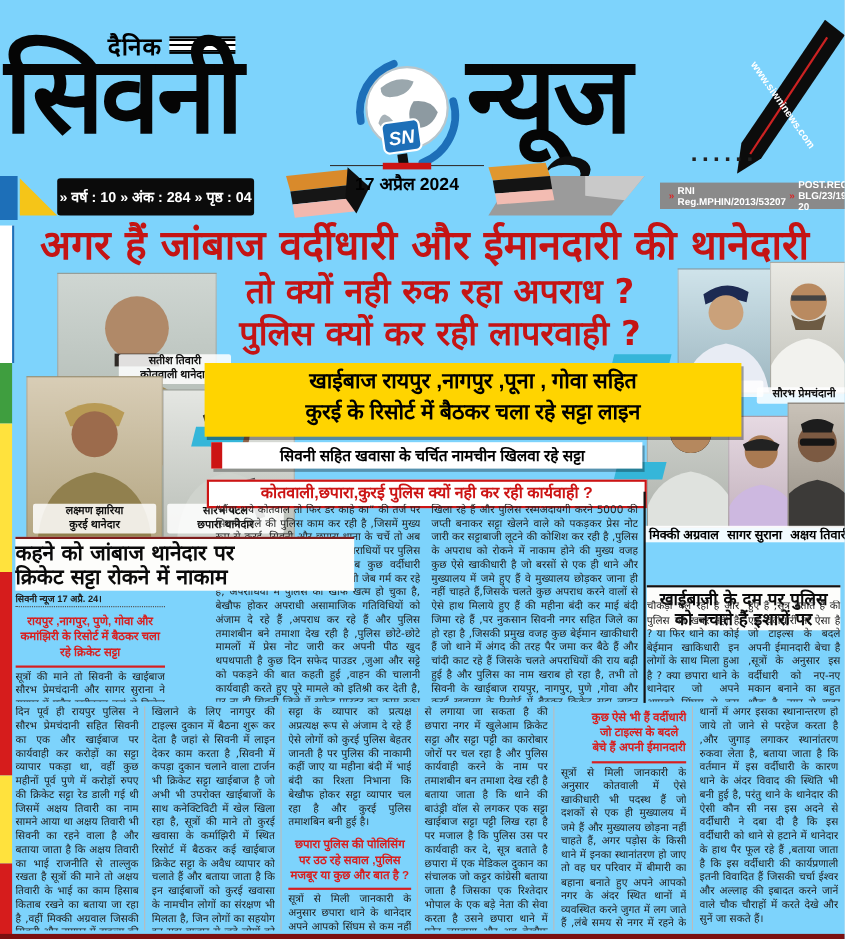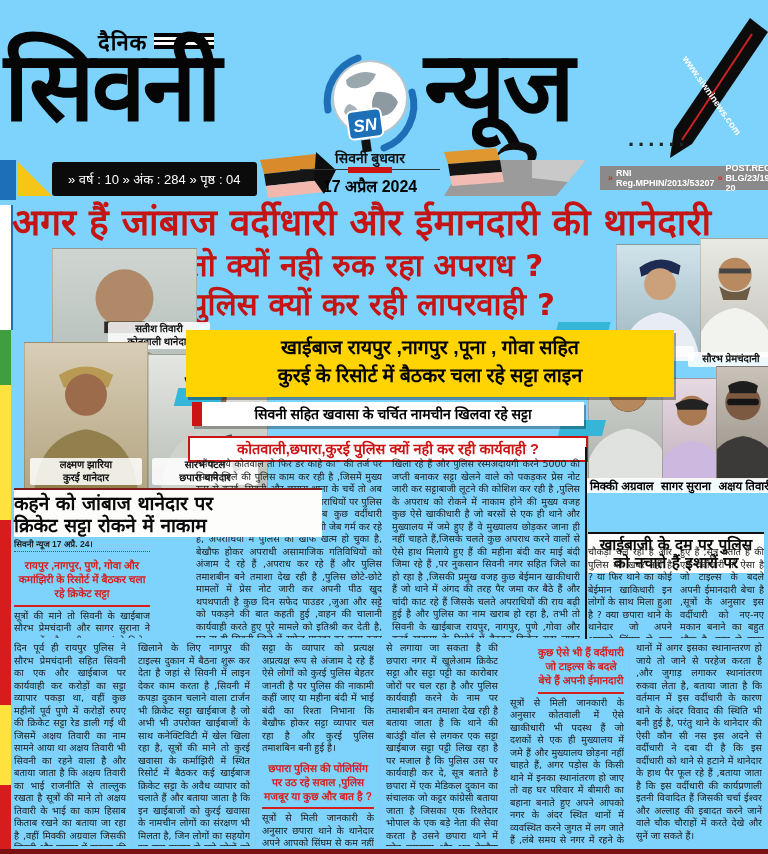--- a/index.html
+++ b/index.html
@@ -9,34 +9,34 @@
 
   
   .dainik{font-weight:bold;font-size:22px;color:#000;letter-spacing:1px;}
   .dainik-lines{width:60px;height:12px;border-top:2px solid #000;border-bottom:2px solid #000;
     background:repeating-linear-gradient(#000 0 2px,#fff 2px 5px);}
   .mast-title{font-weight:bold;color:#050505;font-size:97px;line-height:1;letter-spacing:-3px;
     font-family:"DejaVu Sans","Liberation Sans",sans-serif;}
   .mast-dots{font-size:22px;letter-spacing:4px;color:#222;font-weight:bold;}
 
   
-  .issue-banner{background:#0b0b0b;color:#fff;font-weight:normal;font-size:13px;
-    display:flex;align-items:center;padding:0 16px;height:34px;border-radius:3px;}
+  .issue-banner{background:#0b0b0b;color:#fff;font-weight:bold;font-size:13px;
+    display:flex;align-items:center;padding:0 2px;height:34px;border-radius:3px;}
   .yellow-tri{width:0;height:0;border-bottom:34px solid #f5c518;border-right:34px solid transparent;}
   .datebox{text-align:center;font-weight:bold;}
   .datebox .day{font-size:14px;color:#111;}
   .datebox .rule{position:relative;height:3px;border-top:1px solid #333;margin:2px 0;}
   .datebox .rule i{position:absolute;left:34%;top:-3px;width:32%;height:6px;background:#cc1414;}
   .datebox .date{font-size:16px;color:#000;}
   .reg-banner{background:#8a8a8a;color:#fff;font-weight:bold;font-size:9px;
     display:flex;align-items:center;padding:0 8px;height:24px;}
   .reg-banner b{color:#d22;margin-right:3px;}
 
   
-  .main-head{font-weight:bold;color:#c41414;line-height:1.08;
+  .main-head{font-weight:bold;color:#c41414;text-align:center;line-height:1.08;
      font-family:"DejaVu Sans","Liberation Sans",sans-serif;}
   .hl1{font-size:37px;} .hl2{font-size:31px;}
 
   
   .cyan-accent{background:#35b6d9;transform:skewX(-14deg);}
   .yellow-banner{background:#ffd400;color:#000;font-weight:bold;font-size:19.5px;text-align:center;
      line-height:1.45;box-shadow:2px 3px 0 rgba(0,0,0,.35);}
   .white-banner{background:#fff;color:#000;font-weight:bold;font-size:14px;text-align:center;
      line-height:24px;box-shadow:2px 3px 0 rgba(0,0,0,.3);border-left:10px solid #cc1414;}
   .redline-banner{background:#fff;border:2.5px solid #cc1414;color:#cc1414;font-weight:bold;
@@ -114,21 +114,20 @@
   <div class="abs" style="left:258px;top:150px;">
     <svg width="80" height="52" viewBox="0 0 80 52">
       <polygon points="2,10 58,4 62,18 6,24" fill="#d98a2b"></polygon>
       <polygon points="6,24 62,18 64,30 8,36" fill="#161616"></polygon>
       <polygon points="8,36 64,30 66,42 10,48" fill="#f2b8ae"></polygon>
       <polygon points="58,2 78,20 66,44 56,30" fill="#0e0e0e"></polygon>
     </svg>
   </div>
 
   <div class="abs datebox" style="left:300px;top:148px;width:140px;">
-    <div class="day">सिवनी बुधवार</div>
     <div class="rule">
         <i></i>
       </div>
     <div class="date">17 अप्रैल 2024</div>
   </div>
 
   <div class="abs" style="left:436px;top:138px;">
     <svg width="170" height="66" viewBox="0 0 170 66">
       <path d="M58 22 q10 -24 34 -16 q14 6 6 18 l-8 2 q6 -12 -8 -14 q-16 -2 -24 10z" fill="#0d0d0d"></path>
       <polygon points="30,22 150,22 120,58 8,58" fill="#9b9b9b"></polygon>

